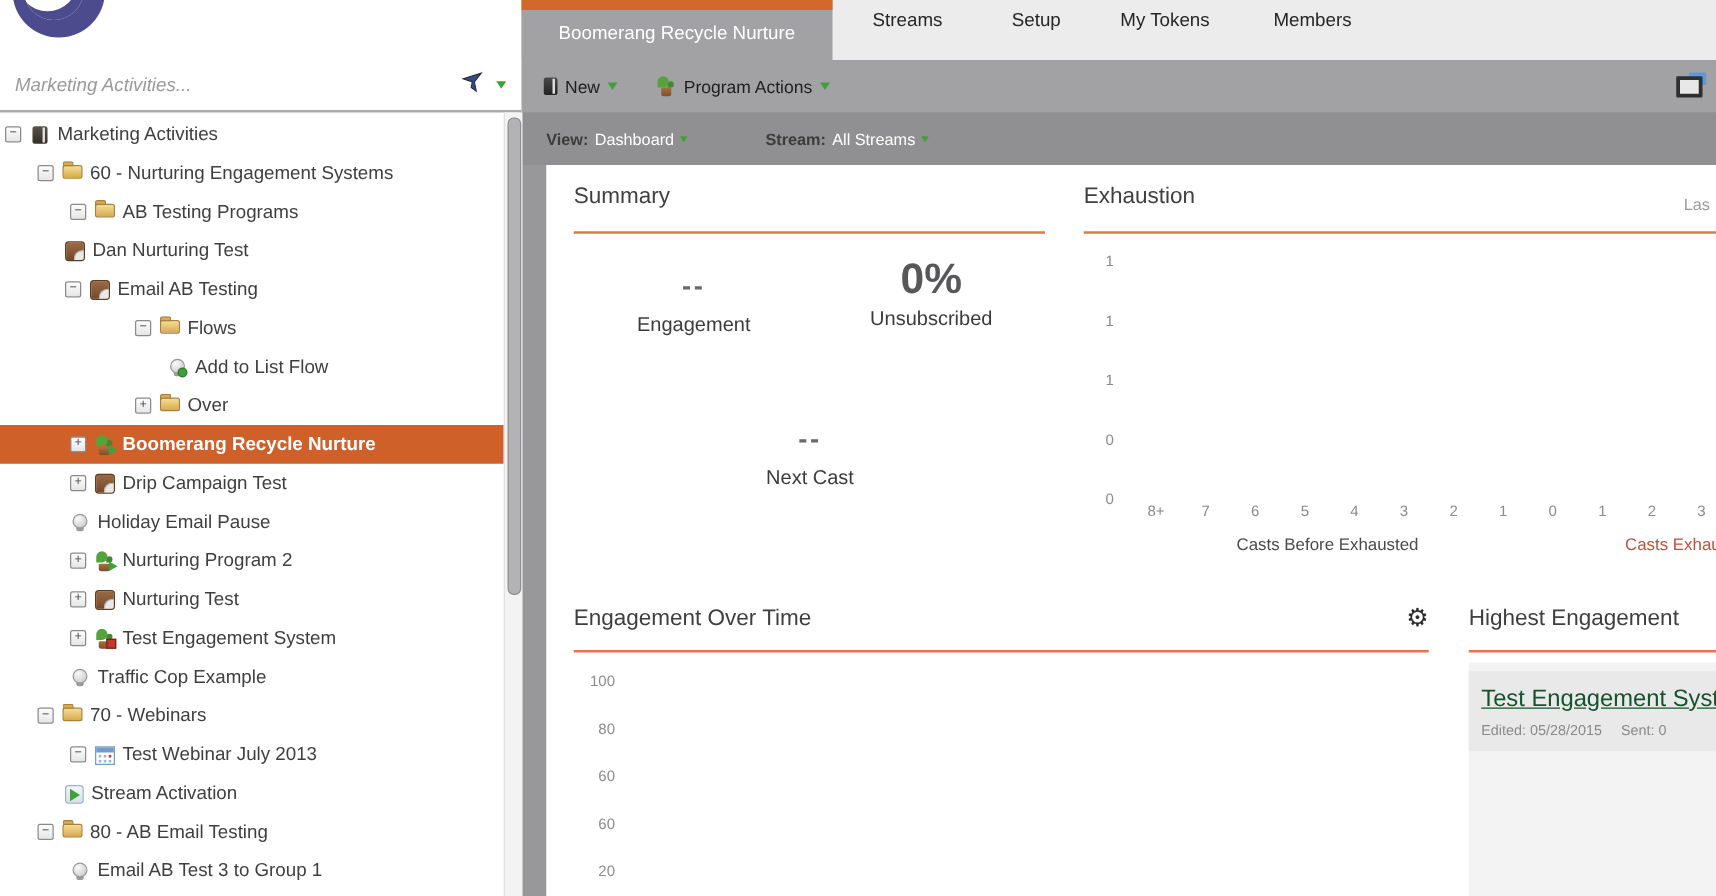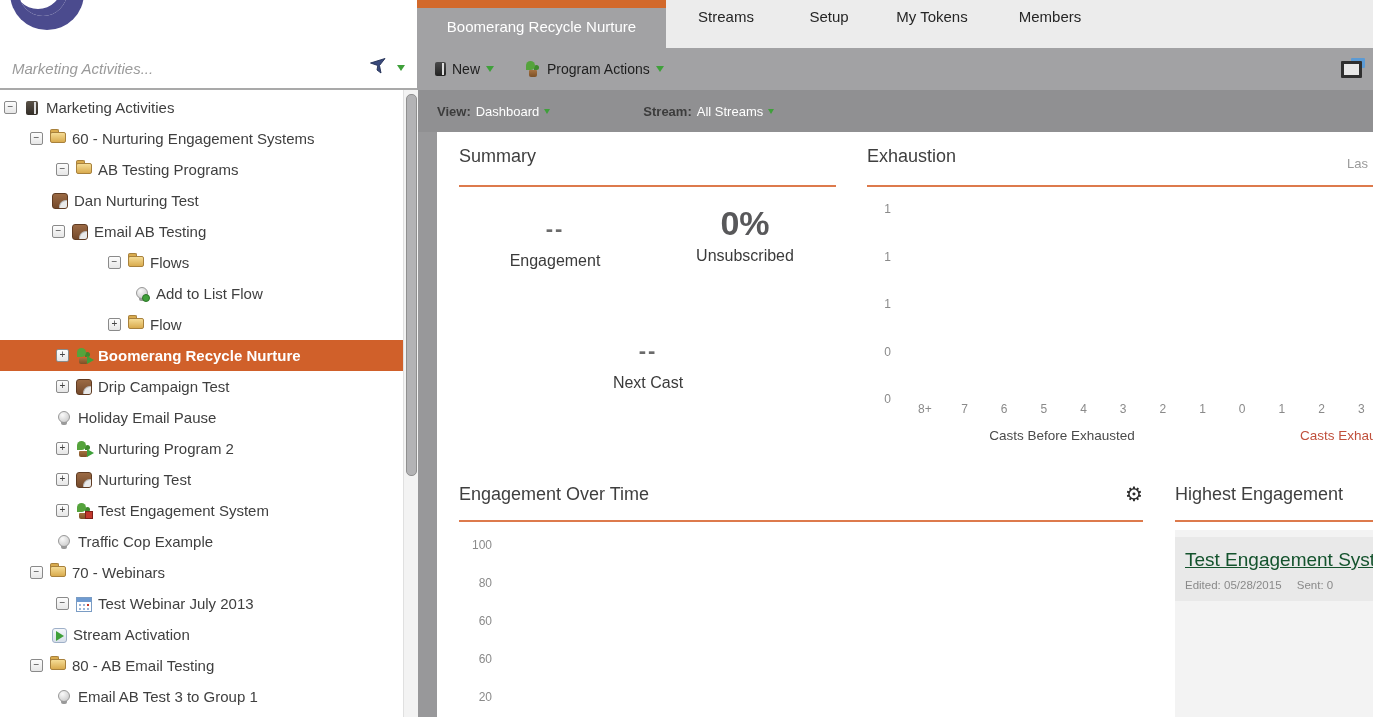--- a/index.html
+++ b/index.html
@@ -101,21 +101,21 @@
   .icon-pot::before{content:"";position:absolute;bottom:0;left:4px;width:8px;height:7px;
     background:linear-gradient(#a5713f,#7c5026);border-radius:1px 1px 2px 2px;}
   .icon-pot::after{content:"";position:absolute;top:0;left:1px;width:9px;height:9px;background:#55a33c;
     border-radius:50% 50% 50% 0;box-shadow:6px 2px 0 -2px #3f8a2e;}
   #winicon{position:absolute;right:8px;top:10px;width:24px;height:20px;}
   #winicon .back{position:absolute;right:0;top:0;width:14px;height:10px;background:#5b9ad4;border-radius:1px;}
   #winicon .front{position:absolute;left:0;bottom:0;width:15px;height:11px;background:#e8e8e8;
     border:3px solid #2f2f2f;border-radius:1px;}
 
   #viewbar{position:absolute;left:0;top:90px;width:956px;height:42px;background:#909092;
-    display:flex;align-items:center;font-size:13px;gap:31px;}
+    display:flex;align-items:center;font-size:13px;}
   #viewbar .lbl{color:#3c3c3c;font-weight:bold;}
   #viewbar .val{color:#fff;margin-left:5px;}
   #viewbar .garrow{border-top-width:5px;border-left-width:3.5px;border-right-width:3.5px;margin-left:5px;}
   #vb-view{margin-left:20px;display:flex;align-items:center;}
   #vb-stream{margin-left:62px;display:flex;align-items:center;}
 
   
   #canvas{position:absolute;left:20px;top:132px;width:936px;height:585px;background:#fff;overflow:hidden;}
   .ptitle{position:absolute;font-size:18px;color:#3f3f3f;}
   .punder{position:absolute;height:0;border-top:2px solid #dd7a4c;}
@@ -189,21 +189,21 @@
     </div>
     <div class="trow d5">
       <span class="ticon icon-bulb">
           <span class="badge badge-check"></span>
         </span>
       <span class="tlabel">Add to List Flow</span>
     </div>
     <div class="trow d4">
       <span class="exp plus"></span>
       <span class="ticon icon-folder"></span>
-      <span class="tlabel">Flow</span>
+      <span class="tlabel">Over</span>
     </div>
     <div class="trow d2 sel">
       <span class="exp plus"></span>
       <span class="ticon icon-nurture">
           <span class="badge badge-arrow"></span>
         </span>
       <span class="tlabel">Boomerang Recycle Nurture</span>
     </div>
     <div class="trow d2">
       <span class="exp plus"></span>

